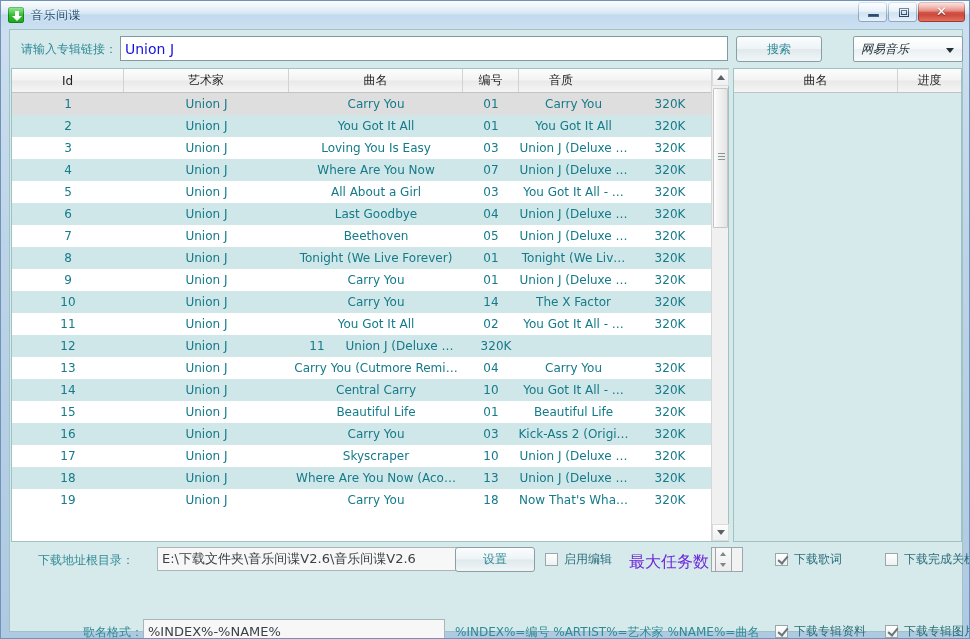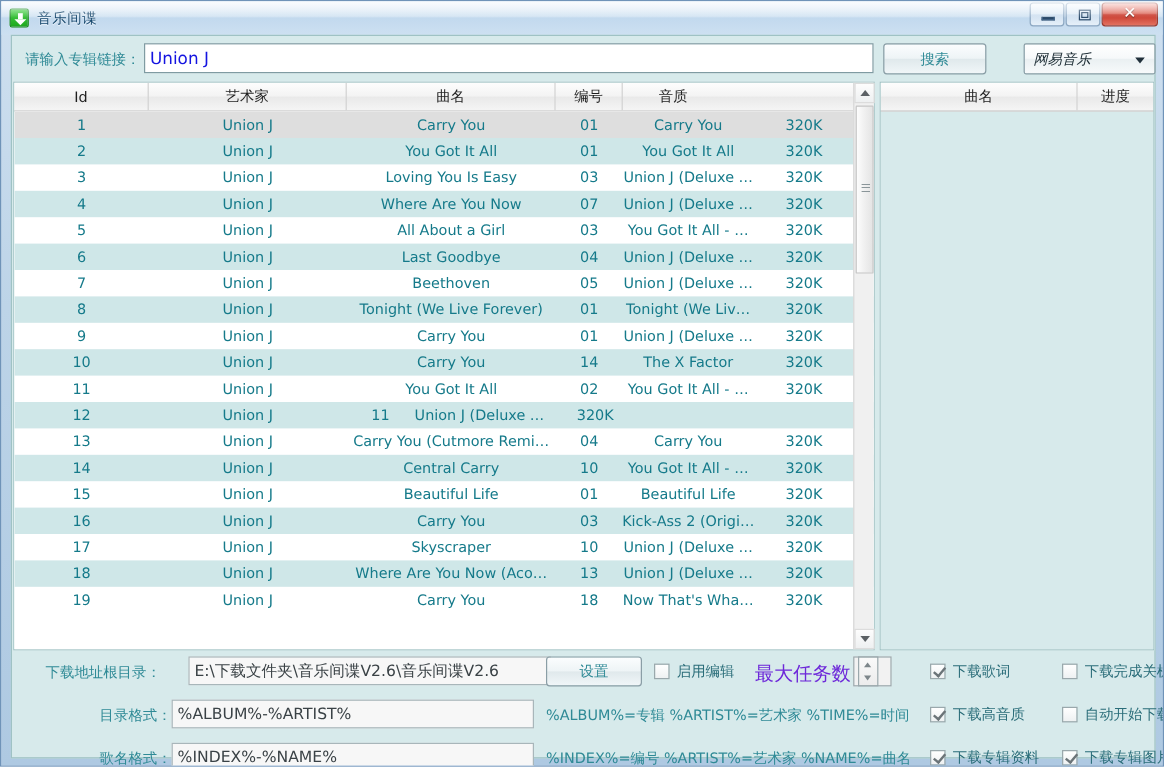--- a/index.html
+++ b/index.html
@@ -662,34 +662,20 @@
         <div class="cbox checked" style="left:748px">
           <span class="box"></span>
           <span class="clabel">下载歌词</span>
         </div>
         <div class="cbox" style="left:858px">
           <span class="box"></span>
           <span class="clabel">下载完成关机</span>
         </div>
       </div>
 
-      <div class="brow" id="brow2">
-        <span class="blabel" style="left:56px">目录格式：</span>
-        <input class="binput" style="left: 116px; width: 302px;" type="text" value="%ALBUM%-%ARTIST%">
-        <span class="hint" style="left:428px">%ALBUM%=专辑 %ARTIST%=艺术家 %TIME%=时间</span>
-
-        <div class="cbox checked" style="left:748px">
-          <span class="box"></span>
-          <span class="clabel">下载高音质</span>
-        </div>
-        <div class="cbox" style="left:858px">
-          <span class="box"></span>
-          <span class="clabel">自动开始下载</span>
-        </div>
-      </div>
 
       <div class="brow" id="brow3">
         <span class="blabel" style="left:56px">歌名格式：</span>
         <input class="binput" style="left: 116px; width: 302px;" type="text" value="%INDEX%-%NAME%">
         <span class="hint" style="left:428px">%INDEX%=编号 %ARTIST%=艺术家 %NAME%=曲名</span>
 
         <div class="cbox checked" style="left:748px">
           <span class="box"></span>
           <span class="clabel">下载专辑资料</span>
         </div>

